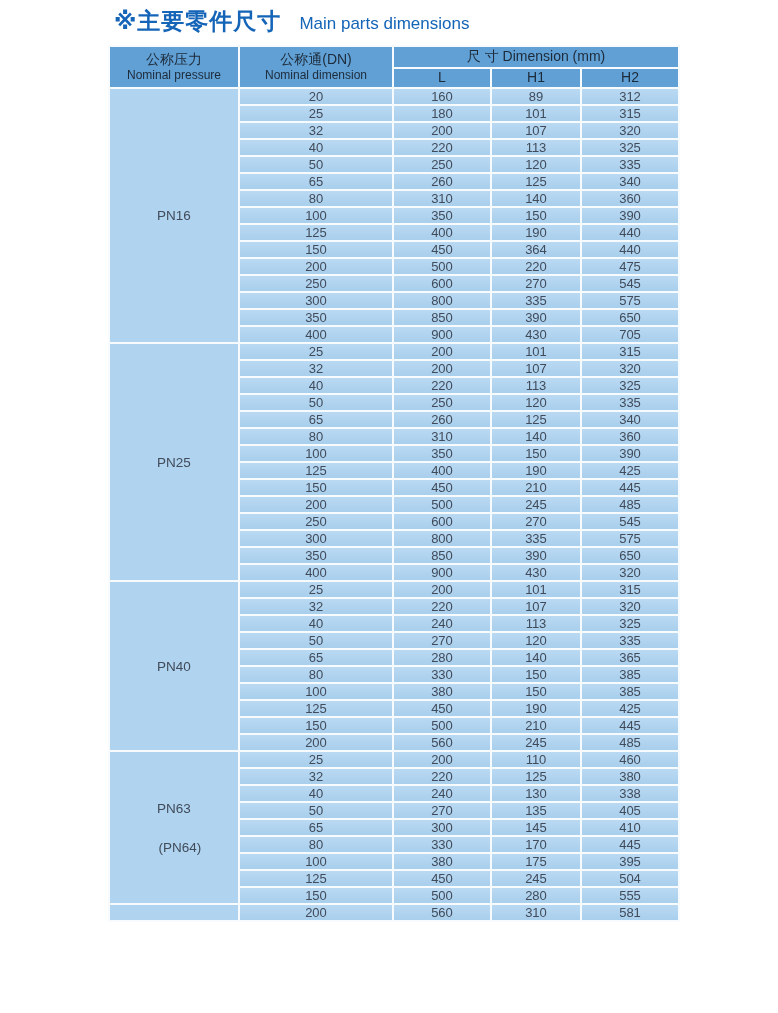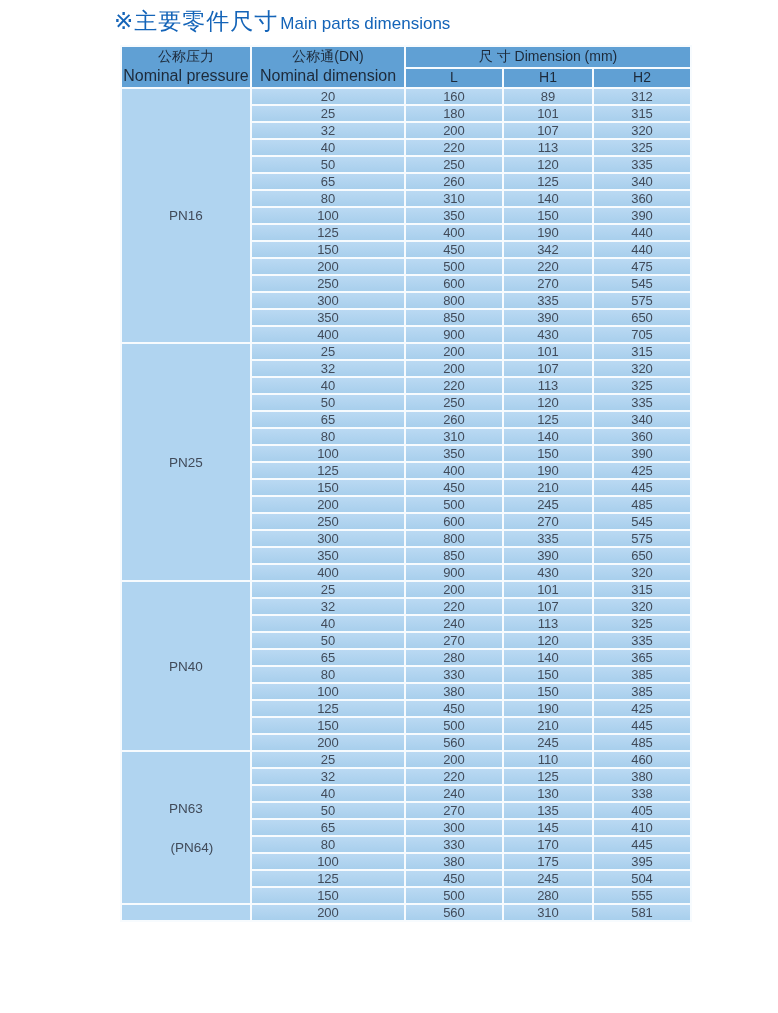--- a/index.html
+++ b/index.html
@@ -9,45 +9,45 @@
     font-family: "Liberation Sans", "DejaVu Sans", sans-serif;
     overflow: hidden;
   }
   .page { position: relative; width: 778px; height: 1013px; background: #ffffff; }
 
   .title {
     position: absolute; left: 114px; top: 6px;
     color: var(--title-blue, #1464b8);
     white-space: nowrap;
   }
-  .title .cjk { font-size: 23px; font-weight: normal; letter-spacing: 1px; }
-  .title .en  { font-size: 17px; font-weight: normal; margin-left: 2px; }
+  .title .cjk { font-size: 23px; font-weight: bold; letter-spacing: 1px; }
+  .title .en  { font-size: 17px; font-weight: normal; margin-left: 18px; }
 
   table.dims {
-    position: absolute; left: 120px; top: 45px;
+    position: absolute; left: 108px; top: 45px;
     width: 570px;
     border-collapse: collapse;
     table-layout: fixed;
   }
   table.dims th, table.dims td {
     border: 2px solid var(--grid-line, #f7fbfe);
     text-align: center;
     vertical-align: middle;
     font-weight: normal;
     overflow: hidden;
   }
   thead th {
     background: var(--header-bg, #60a0d4);
     color: var(--header-text, #1d2a3a);
     font-size: 14px;
     height: 22px;
     line-height: 1.25;
   }
   thead tr.subrow th { height: 20px; }
-  thead .hdr-en { font-size: 16px; }
+  thead .hdr-en { font-size: 12px; }
   tbody td {
     background: linear-gradient(180deg, var(--cell-bg-top, #bad9f3) 0%, var(--cell-bg-bottom, #a8cfec) 100%);
     color: var(--cell-text, #414b5a);
     font-size: 13px;
     height: 15px;
     padding: 0;
   }
   tbody th.label-cell {
     background: var(--label-bg, #b0d4f0);
     color: var(--cell-text, #414b5a);
@@ -145,21 +145,21 @@
         </tr>
         <tr>
           <td>125</td>
           <td>400</td>
           <td>190</td>
           <td>440</td>
         </tr>
         <tr>
           <td>150</td>
           <td>450</td>
-          <td>342</td>
+          <td>364</td>
           <td>440</td>
         </tr>
         <tr>
           <td>200</td>
           <td>500</td>
           <td>220</td>
           <td>475</td>
         </tr>
         <tr>
           <td>250</td>

